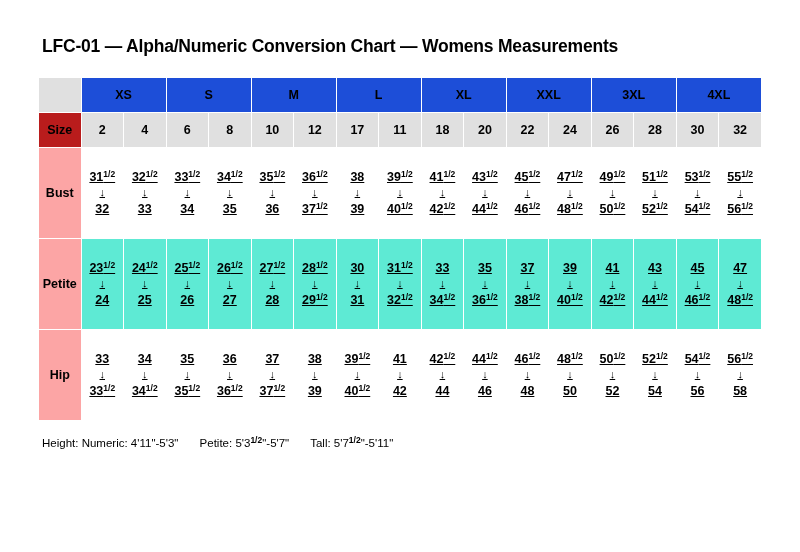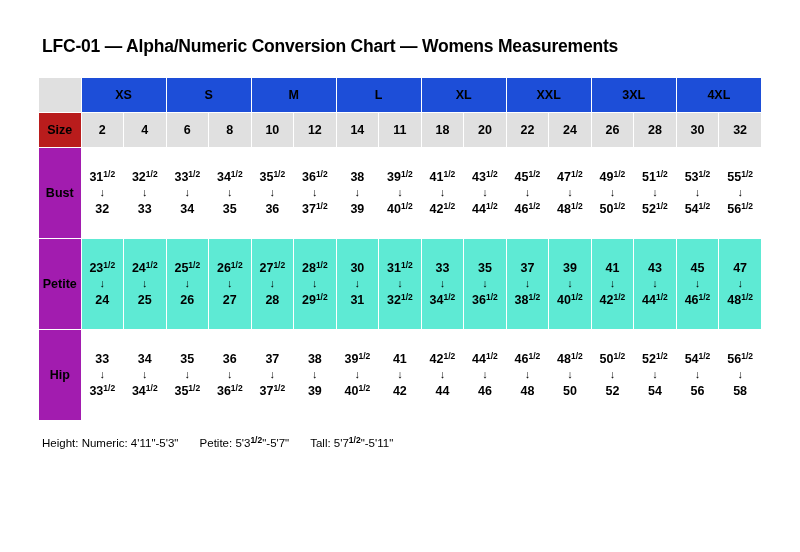--- a/index.html
+++ b/index.html
@@ -64,30 +64,31 @@
     font-size: 14px;
   }
   .meas {
     height: 90px;
     background: #ffffff;
   }
   .meas.shade {
     background: #5eead4;
   }
   .rowlabel {
-    background: #a21caf;
+    background: #fca5a5;
     font-size: 14.5px;
   }
   .stack {
     display: flex;
     flex-direction: column;
     align-items: center;
     justify-content: center;
     line-height: 1.15;
     height: 100%;
+    text-decoration: underline;
   }
   .stack .num { font-size: 12.5px; font-weight: bold; }
   .stack .arrow { font-size: 11px; line-height: 1.4; margin: 1px 0; }
   sup.frac {
     font-size: 8.5px;
     vertical-align: 0.45em;
     font-weight: bold;
   }
   .footer {
     margin: 14px 0 0 4px;
@@ -117,21 +118,21 @@
           <td class="alpha" colspan="2">4XL</td>
         </tr>
       <tr>
         <td class="lbl size-label">Size</td>
       <td class="size-cell">2</td>
           <td class="size-cell">4</td>
           <td class="size-cell">6</td>
           <td class="size-cell">8</td>
           <td class="size-cell">10</td>
           <td class="size-cell">12</td>
-          <td class="size-cell">14</td>
+          <td class="size-cell">17</td>
           <td class="size-cell">11</td>
           <td class="size-cell">18</td>
           <td class="size-cell">20</td>
           <td class="size-cell">22</td>
           <td class="size-cell">24</td>
           <td class="size-cell">26</td>
           <td class="size-cell">28</td>
           <td class="size-cell">30</td>
           <td class="size-cell">32</td>
         </tr>

